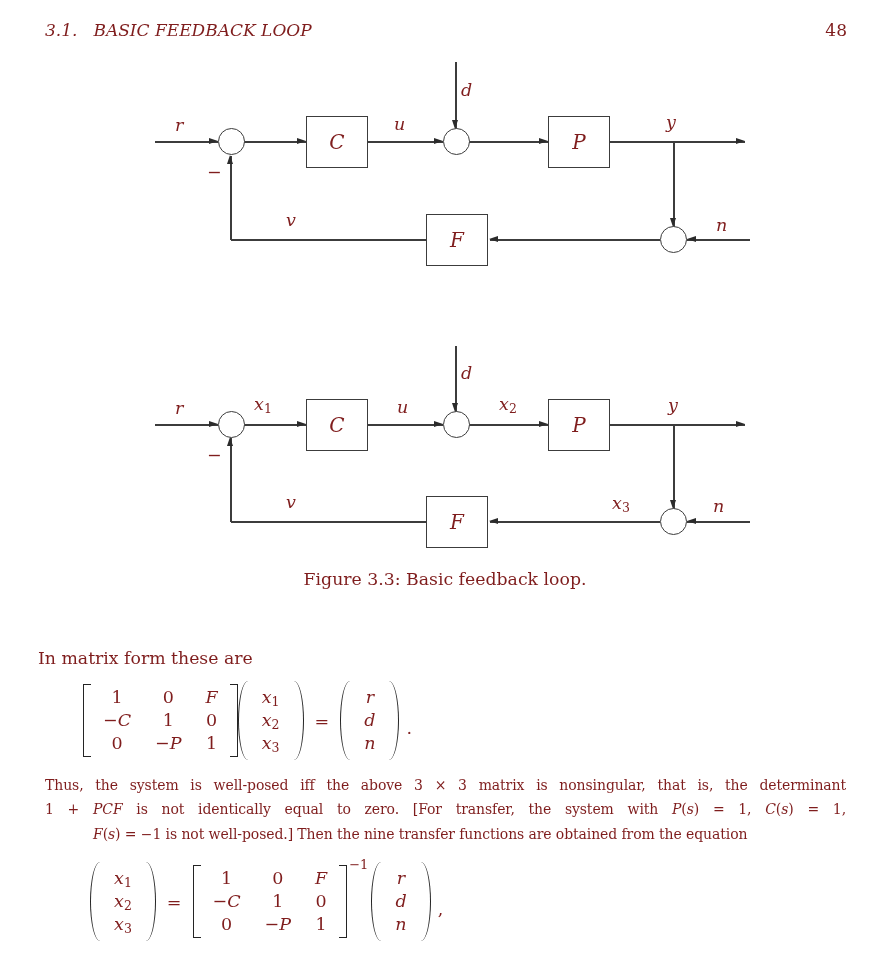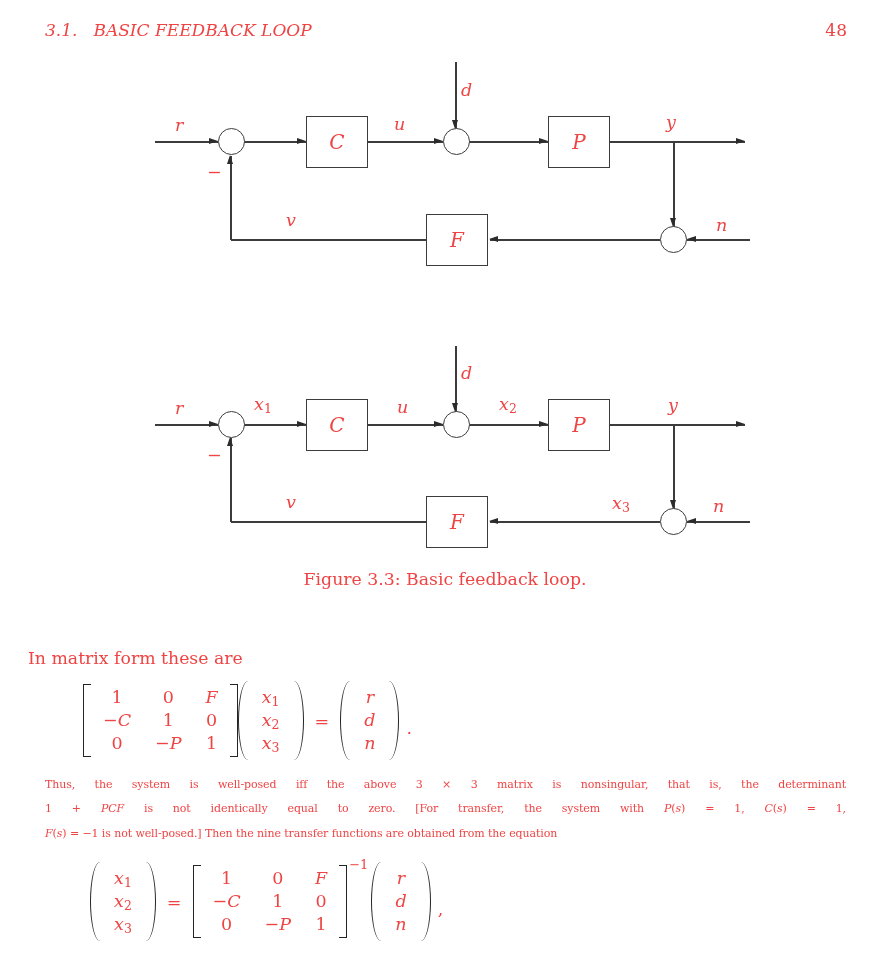--- a/index.html
+++ b/index.html
@@ -1,17 +1,17 @@
 <!DOCTYPE html>
 <html><head>
 <meta charset="utf-8">
 <style>
   html,body{margin:0;padding:0;background:#ffffff;}
   .page{position:relative;width:890px;height:956px;background:#fff;overflow:hidden;
-        font-family:"DejaVu Serif","Liberation Serif",serif;color:#ef4444;}
+        font-family:"DejaVu Serif","Liberation Serif",serif;color:#7f1d1d;}
 
   
   .header{position:absolute;top:20px;left:45px;right:43px;display:flex;
           justify-content:space-between;font-size:17px;}
   .header-left{font-style:italic;}
   .secnum{margin-right:16px;}
 
   
   .hl{position:absolute;height:1.5px;background:#3c3c3c;}
   .vl{position:absolute;width:1.5px;background:#3c3c3c;}
@@ -22,23 +22,23 @@
   .lbl{position:absolute;font-size:17.5px;line-height:1;white-space:nowrap;}
   .arr{position:absolute;width:0;height:0;}
   .arr-r{border-top:3.8px solid transparent;border-bottom:3.8px solid transparent;border-left:9px solid #2b2b2b;}
   .arr-l{border-top:3.8px solid transparent;border-bottom:3.8px solid transparent;border-right:9px solid #2b2b2b;}
   .arr-d{border-left:3.8px solid transparent;border-right:3.8px solid transparent;border-top:9px solid #2b2b2b;}
   .arr-u{border-left:3.8px solid transparent;border-right:3.8px solid transparent;border-bottom:9px solid #2b2b2b;}
 
   .caption{position:absolute;left:0;width:890px;text-align:center;font-size:17.3px;}
 
   .bodytext{position:absolute;font-size:17.3px;}
-  .para{position:absolute;left:45px;top:773px;width:801px;font-size:11px;line-height:24.4px;letter-spacing:-0.1px;}
+  .para{position:absolute;left:45px;top:773px;width:801px;font-size:14px;line-height:24.4px;letter-spacing:-0.1px;}
   .para .line{text-align:justify;text-align-last:justify;}
-  .para .line.last{text-align-last:auto;}
+  .para .line.last{text-align-last:auto;margin-left:48px;}
 
   
   .eq{position:absolute;display:flex;align-items:center;font-size:17.5px;}
   .mat{display:flex;align-items:stretch;}
   .sqb{width:7px;}
   .sqb-l{border-left:1.7px solid #242424;border-top:1.7px solid #242424;border-bottom:1.7px solid #242424;}
   .sqb-r{border-right:1.7px solid #242424;border-top:1.7px solid #242424;border-bottom:1.7px solid #242424;}
   .mgrid{display:grid;grid-template-columns:repeat(3,auto);column-gap:24px;row-gap:4px;
          padding:4px 12px;align-items:center;justify-items:center;line-height:19px;}
   .vec{display:flex;align-items:stretch;}
@@ -154,21 +154,21 @@
     <div class="lbl" style="left:461px;top:365px"><i>d</i></div>
     <div class="lbl" style="left:499px;top:396px"><i>x</i><sub>2</sub></div>
     <div class="lbl" style="left:668px;top:397px"><i>y</i></div>
     <div class="lbl" style="left:713px;top:498px"><i>n</i></div>
     <div class="lbl" style="left:612px;top:495px"><i>x</i><sub>3</sub></div>
     <div class="lbl" style="left:286px;top:494px"><i>v</i></div>
     <div class="lbl" style="left:207px;top:447px">−</div>
   </div>
   <div class="caption" style="top:569px">Figure 3.3: Basic feedback loop.</div>
 
-  <div class="bodytext" style="left:28px;top:648px">In matrix form these are</div>
+  <div class="bodytext" style="left:38px;top:648px">In matrix form these are</div>
 
   <div class="eq" style="left:83px;top:681px">
     <div class="mat">
       <div class="sqb sqb-l"></div>
       <div class="mgrid">
           <span class="mcell">1</span>
           <span class="mcell">0</span>
           <span class="mcell"><i>F</i></span>
           <span class="mcell">−<i>C</i></span>
           <span class="mcell">1</span>

